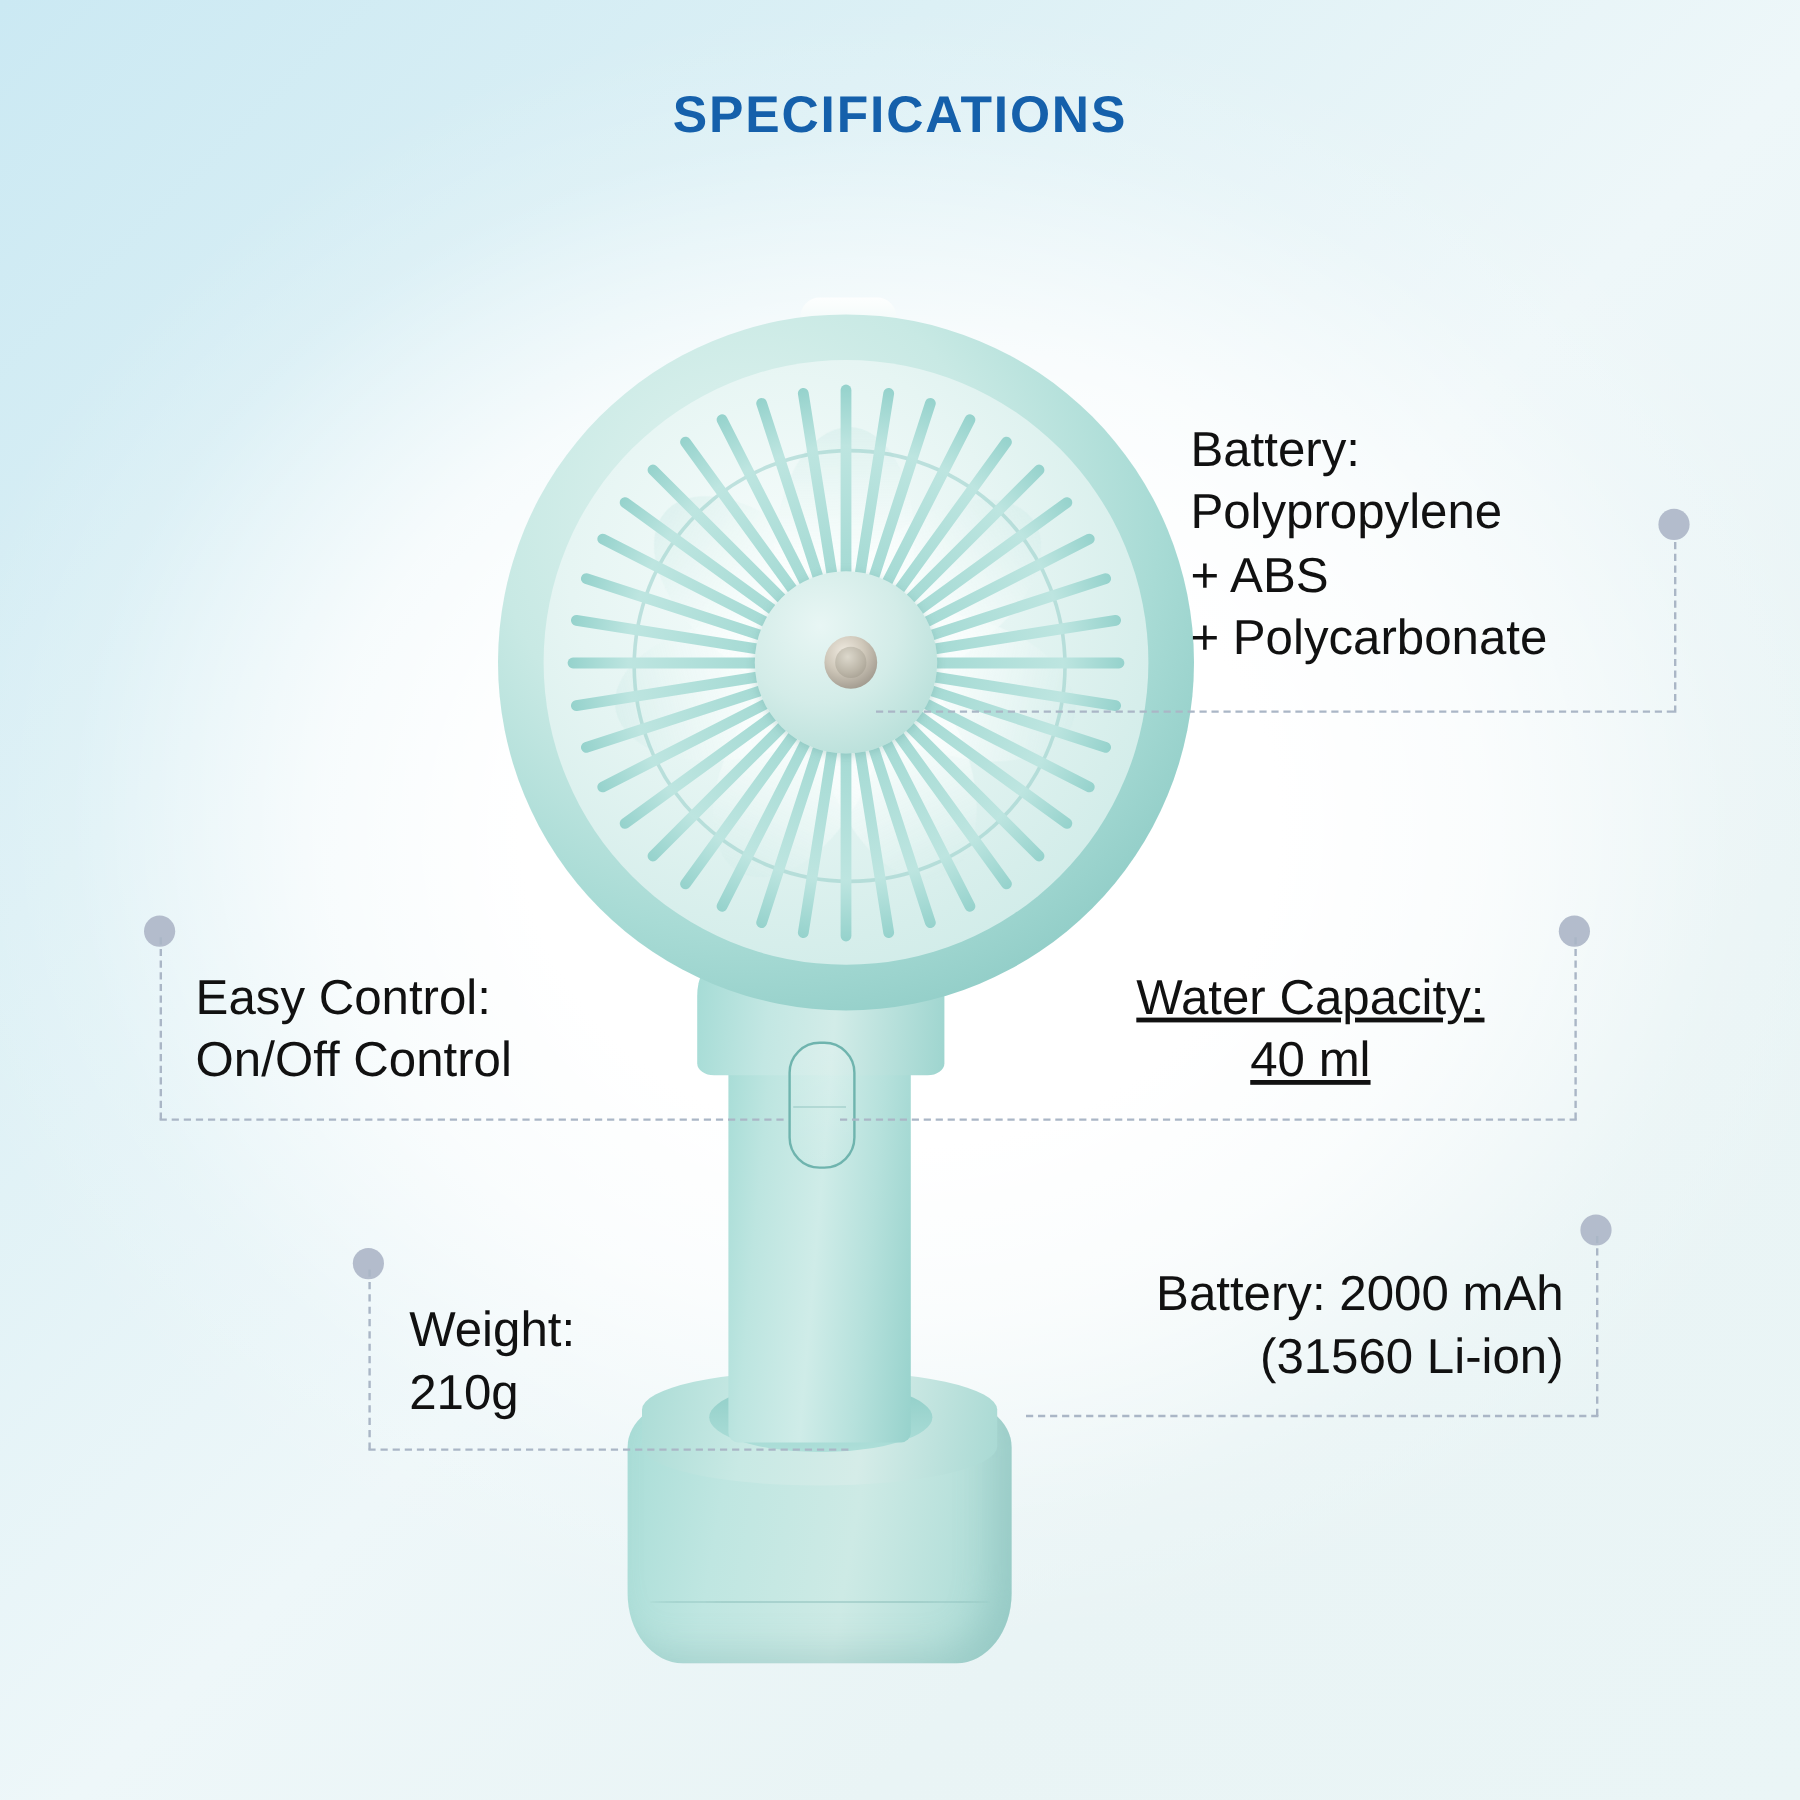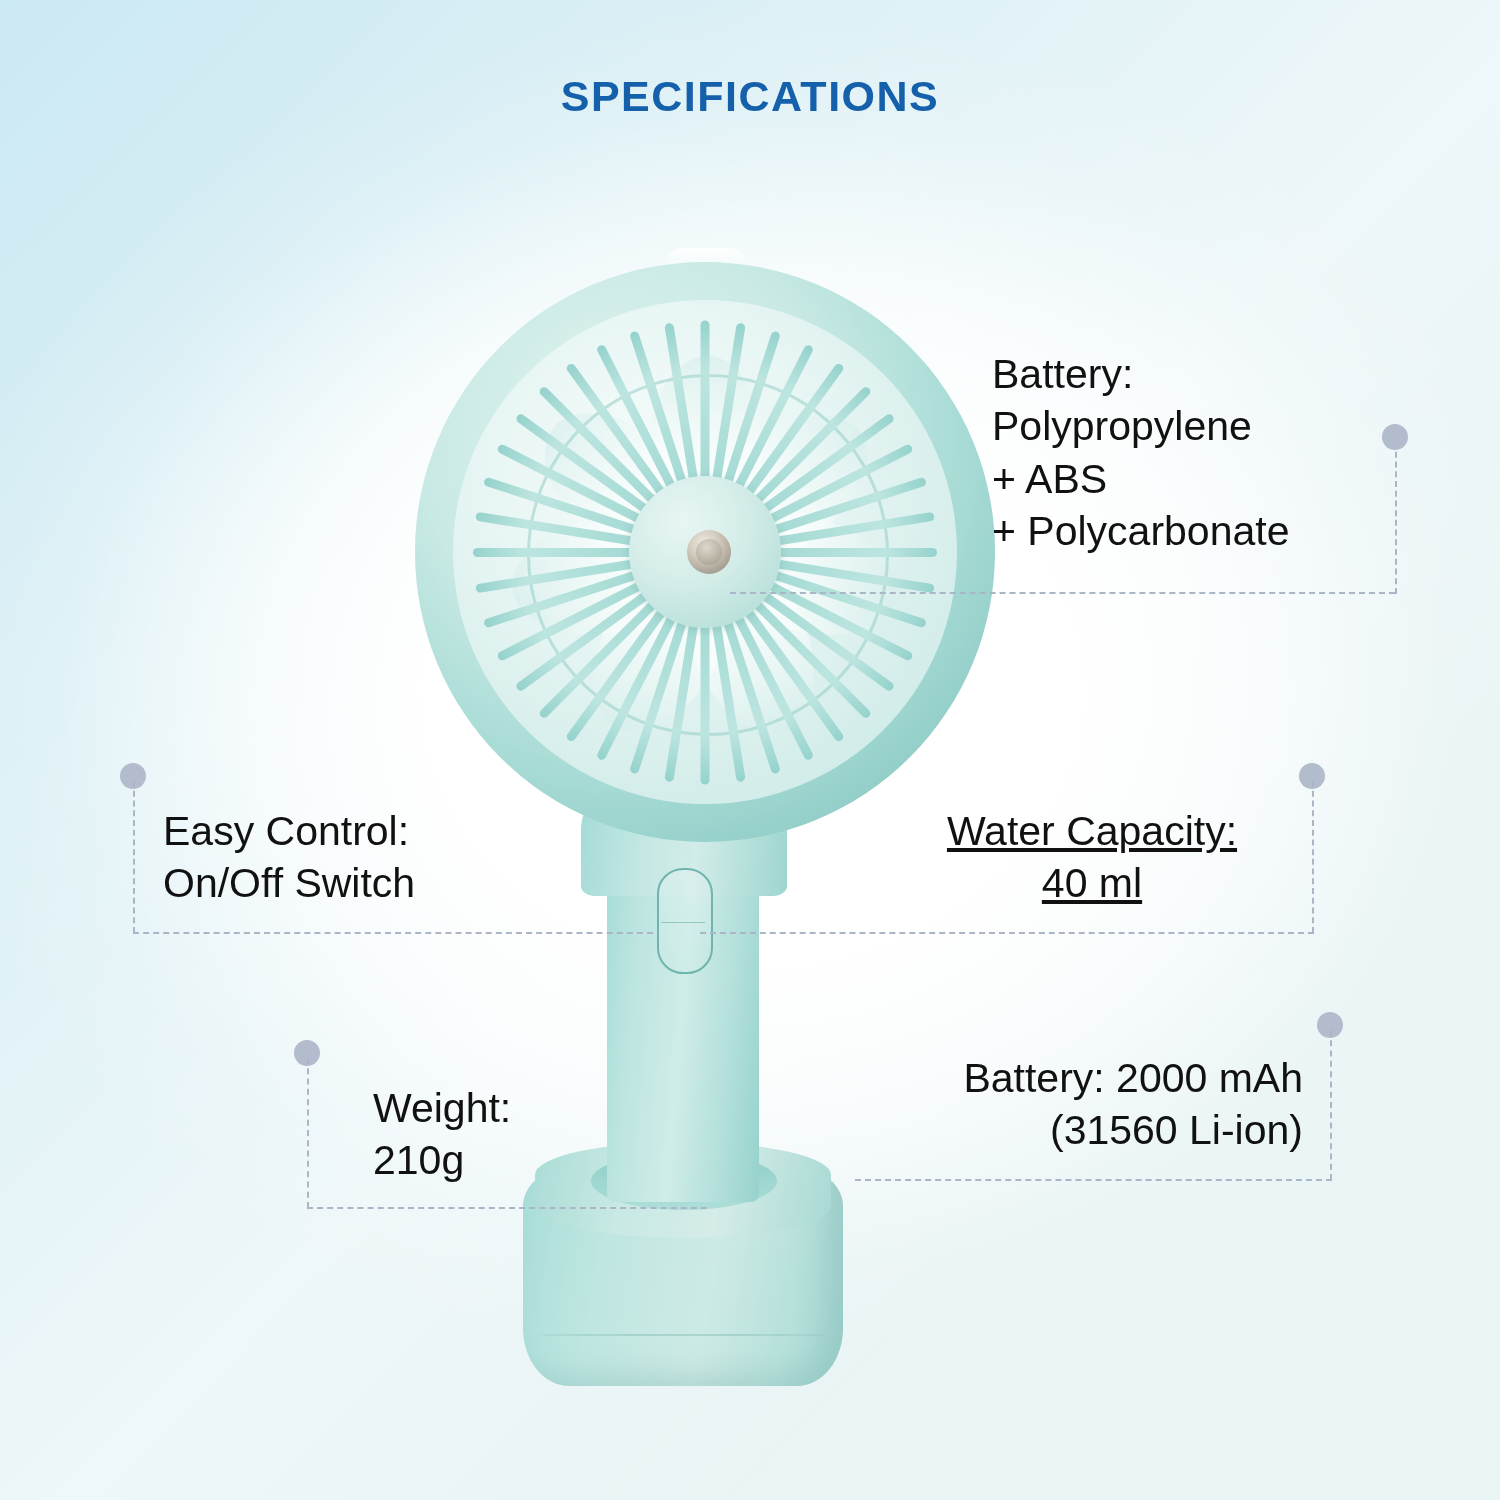--- a/index.html
+++ b/index.html
@@ -44,21 +44,21 @@
     font-family: "Liberation Sans", sans-serif;
     font-size: 41px;
     line-height: 1.28;
     white-space: nowrap;
   }
   .callout .line { display: block; }
 
   #callout-material  { left: 992px; top: 348px; text-align: left; }
   #callout-easy      { left: 163px; top: 805px; text-align: left; }
   #callout-water     { left: 893px; top: 805px; text-align: center; width: 398px; text-decoration: underline; }
-  #callout-weight    { left: 341px; top: 1082px; text-align: left; margin-left: 32px; }
+  #callout-weight    { left: 341px; top: 1082px; text-align: left; }
   #callout-battery   { left: 833px; top: 1052px; text-align: right; width: 470px; }
 
   
   .dot {
     position: absolute;
     width: 26px;
     height: 26px;
     border-radius: 50%;
     background: #b3bccc;
   }
@@ -357,21 +357,21 @@
 
   <div class="callout" id="callout-material">
     <span class="line">Battery:</span>
     <span class="line">Polypropylene</span>
     <span class="line">+ ABS</span>
     <span class="line">+ Polycarbonate</span>
   </div>
 
   <div class="callout" id="callout-easy">
     <span class="line">Easy Control:</span>
-    <span class="line">On/Off Switch</span>
+    <span class="line">On/Off Control</span>
   </div>
 
   <div class="callout" id="callout-water">
     <span class="line">Water Capacity:</span>
     <span class="line">40 ml</span>
   </div>
 
   <div class="callout" id="callout-weight">
     <span class="line">Weight:</span>
     <span class="line">210g</span>

